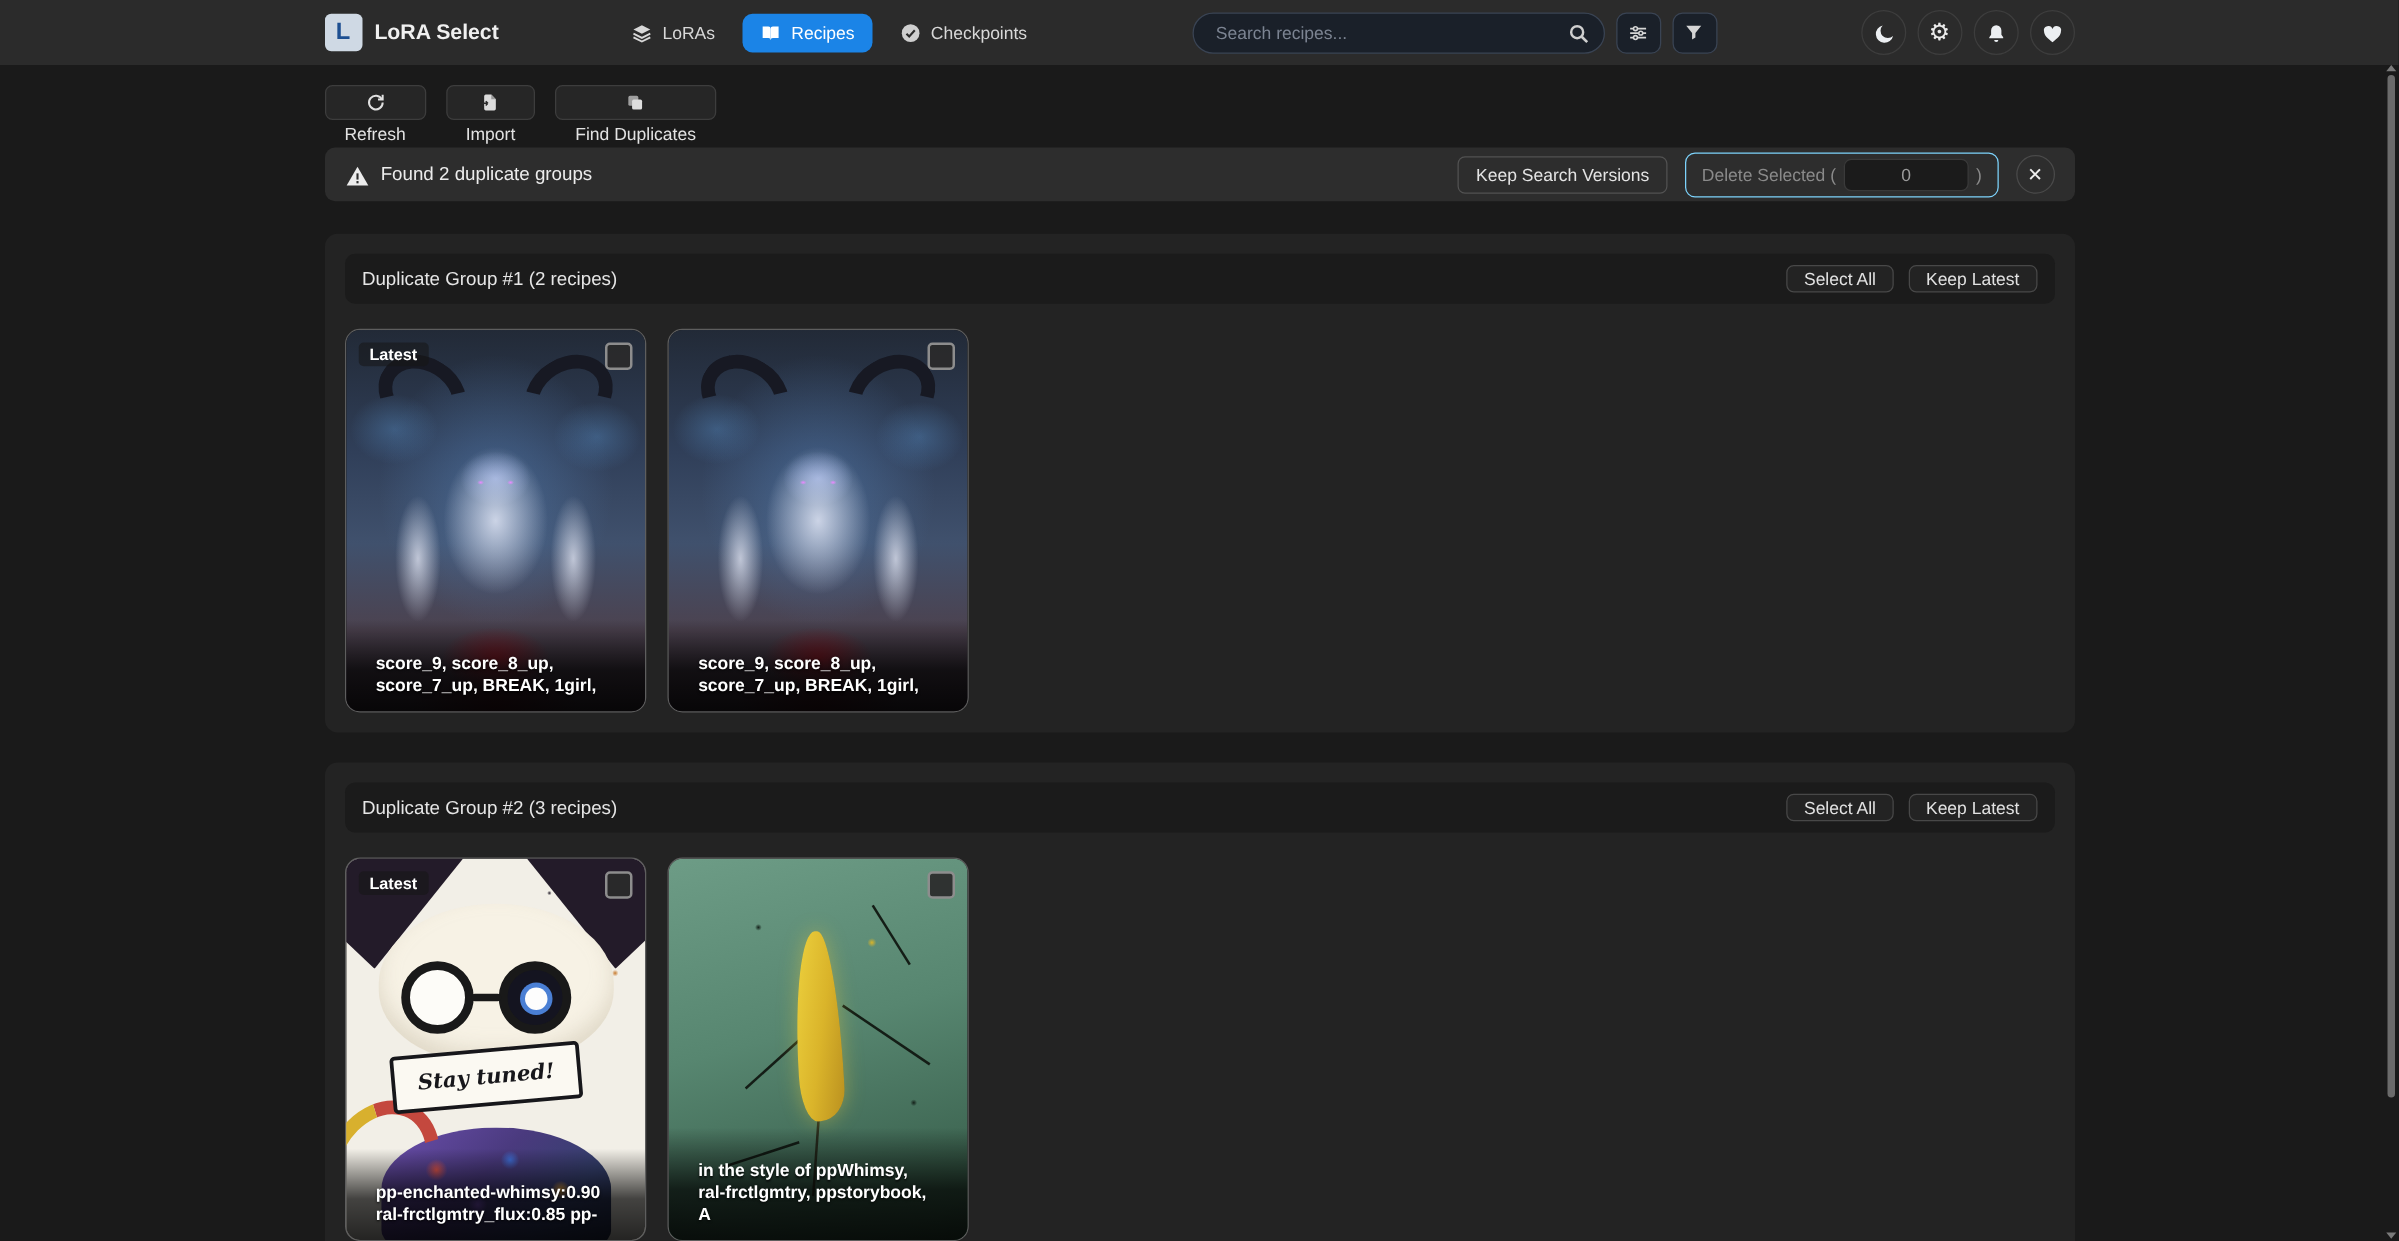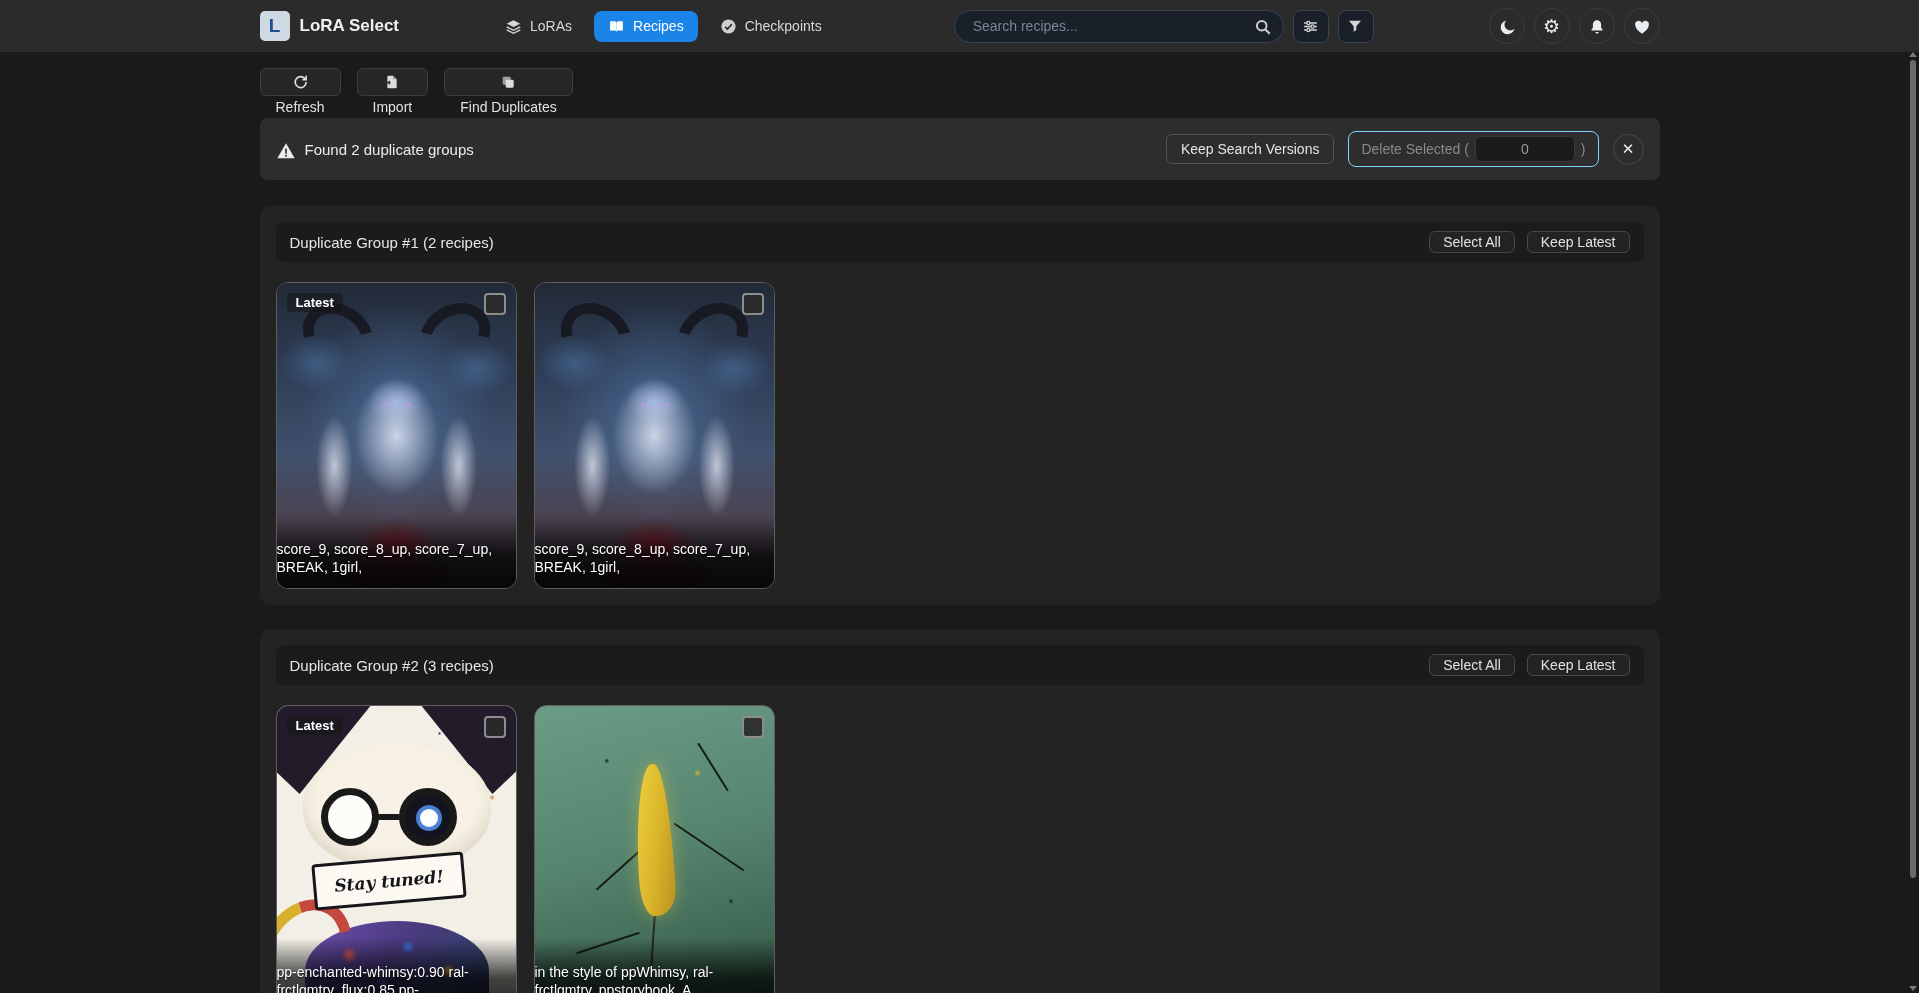--- a/index.html
+++ b/index.html
@@ -51,21 +51,21 @@
   
   .toolbar { display:flex; gap:16px; margin-top:16px; }
   .tb-btn {
     display:flex; align-items:center; gap:8px; padding:5px 15px; height:28px;
     background:#262626; border:1px solid #3d3d3d; border-radius:6px;
     color:#e2e2e2; font-size:14px; cursor:pointer; white-space:nowrap;flex-direction:column;
   }
 
   
   .banner {
-    margin-top:22px; height:62px; background:#2d2d2d; border-radius:8px;
+    margin-top:22px; height:43px; background:#2d2d2d; border-radius:8px;
     display:flex; align-items:center; padding:0 16px;
   }
   .banner-left { display:flex; align-items:center; gap:12px; font-size:15px; color:#ececec; }
   .banner-right { margin-left:auto; display:flex; align-items:center; gap:14px; }
   .outline-btn {
     background:transparent; border:1px solid #525252; border-radius:6px;
     color:#e4e4e4; font-size:14px; padding:6px 14px; cursor:pointer;
     font-family:inherit; white-space:nowrap;
   }
   .delete-composite {
@@ -107,23 +107,23 @@
     background:rgba(22,22,22,.55); color:#fff; font-size:13px; font-weight:600;
     padding:2px 9px; border-radius:4px;
   }
   .checkbox {
     position:absolute; top:10px; right:10px; z-index:4;
     width:22px; height:22px; border-radius:4px; border:2px solid #8d8d8d;
     background:rgba(42,42,42,.92); cursor:pointer;
   }
   .prompt {
     position:absolute; left:0; right:0; bottom:0; z-index:3;
-    padding:26px 0 12px;
+    padding:26px 24px 12px;
     background:linear-gradient(180deg, rgba(0,0,0,0) 0%, rgba(0,0,0,.72) 55%, rgba(0,0,0,.85) 100%);
-    color:#fff; font-size:14px; font-weight:normal; line-height:1.25;
+    color:#fff; font-size:14px; font-weight:bold; line-height:1.25;
     text-shadow:0 1px 2px rgba(0,0,0,.9);
   }
   .art { position:absolute; inset:0; }
 
   
   .art-demon { background:
     radial-gradient(3px 2px at 45% 40%, #e988ff, rgba(233,136,255,0) 90%),
     radial-gradient(3px 2px at 55% 40%, #e988ff, rgba(233,136,255,0) 90%),
     radial-gradient(60px 34px at 50% 86%, rgba(128,24,36,.95), rgba(128,24,36,0) 72%),
     radial-gradient(85px 46px at 50% 99%, rgba(56,18,26,.9), rgba(56,18,26,0) 78%),

